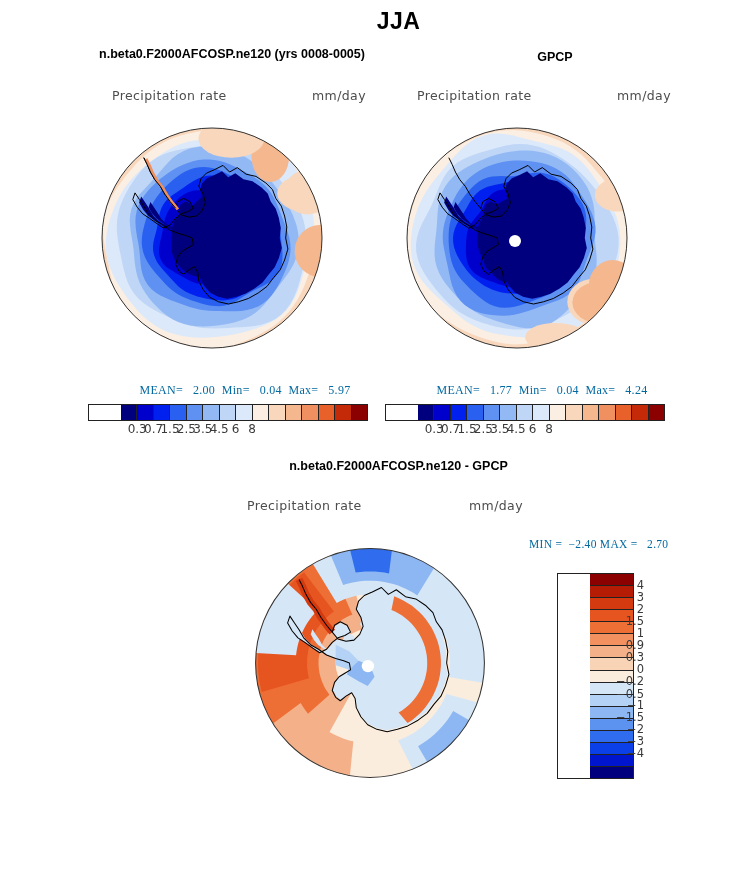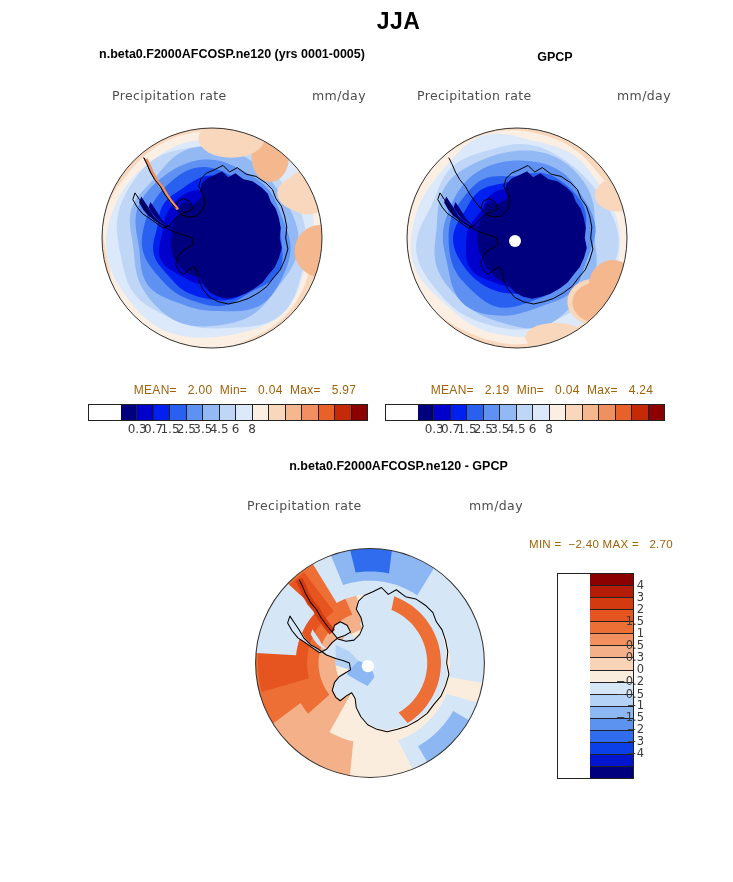--- a/index.html
+++ b/index.html
@@ -17,21 +17,21 @@
   
   .varlab{font-size:12.5px;color:#4d4d4d;font-family:"DejaVu Sans",sans-serif;letter-spacing:.4px;}
   #var-left{left:80px;top:88px;width:160px;text-align:left;}
   #unit-left{left:280px;top:88px;width:100px;text-align:left;}
   #var-right{left:385px;top:88px;width:160px;text-align:left;}
   #unit-right{left:585px;top:88px;width:100px;text-align:left;}
   #var-diff{left:215px;top:498px;width:170px;text-align:left;}
   #unit-diff{left:437px;top:498px;width:100px;text-align:left;}
 
   
-  .statrow{font-size:12px;color:#a16207;font-family:Liberation Sans, sans-serif;letter-spacing:.3px;white-space:pre;}
+  .statrow{font-size:12px;color:#0369a1;font-family:Liberation Serif, serif;letter-spacing:.3px;white-space:pre;}
   #stats-left{left:88px;top:383px;width:250px;}
   #stats-right{left:385px;top:383px;width:250px;}
   #stats-diff{left:497px;top:538px;width:220px;font-size:11.5px;text-align:left;}
 
   
   .hbar{height:15px;display:flex;border:1px solid #222;box-sizing:content-box;}
   .hbar > div{flex:1 1 0;border-right:1px solid #222;}
   .hbar > div:last-child{border-right:none;}
   #cbar-left{left:88px;top:404px;width:246px;}
   #cbar-right{left:385px;top:404px;width:246px;}
@@ -52,21 +52,21 @@
 
   
   .map{position:absolute;}
   .mapsvg{display:block;}
 </style>
 </head>
 <body>
 
 <div class="abs ctr" id="season-title">JJA</div>
 
-<div class="abs ctr panel-title" id="title-left">n.beta0.F2000AFCOSP.ne120 (yrs 0001-0005)</div>
+<div class="abs ctr panel-title" id="title-left">n.beta0.F2000AFCOSP.ne120 (yrs 0008-0005)</div>
 <div class="abs ctr panel-title" id="title-right">GPCP</div>
 <div class="abs ctr" id="title-diff">n.beta0.F2000AFCOSP.ne120 - GPCP</div>
 
 <div class="abs varlab" id="var-left">Precipitation rate</div>
 <div class="abs varlab" id="unit-left">mm/day</div>
 <div class="abs varlab" id="var-right">Precipitation rate</div>
 <div class="abs varlab" id="unit-right">mm/day</div>
 <div class="abs varlab" id="var-diff">Precipitation rate</div>
 <div class="abs varlab" id="unit-diff">mm/day</div>
 
@@ -159,21 +159,21 @@
       <path d="M103.0 136.0L114.0 142.6L122.8 147.0L129.4 138.2L125.0 127.2L114.0 122.8L105.2 127.2Z" fill="#8DB7F3" stroke-linejoin="round" clip-path="url(#clipD)"></path>
       <path d="M92.0 107.4L105.2 114.0L114.0 122.8L105.2 131.6L92.0 127.2Z" fill="#B4D2F5" stroke-linejoin="round" clip-path="url(#clipD)"></path>
       <path d="M127.2 56.8L136.0 52.4L142.6 59.0L150.3 54.6L159.1 61.2L169.0 63.4L178.9 70.0L185.5 76.6L188.8 85.4L194.3 93.1L197.6 103.0L199.8 114.0L198.7 125.0L200.9 136.0L197.6 147.0L193.2 156.9L186.6 164.6L180.0 173.4L171.2 180.0L161.3 185.5L151.4 188.8L141.5 191.0L131.6 188.8L122.8 184.4L116.2 176.7L111.8 167.9L110.7 159.1L107.4 153.6L101.9 156.9L96.4 161.3L92.0 158.0L88.7 151.4L90.9 143.7L95.3 138.2L100.8 134.9L106.3 131.6L105.2 125.0L99.7 122.8L92.0 120.6L83.2 117.3L75.5 111.8L67.8 107.4L61.2 100.8L56.8 93.1L52.4 86.5L48.0 79.9L45.8 86.5L50.2 94.2L55.7 100.8L62.3 105.2L70.0 110.7L76.6 115.1L83.2 111.8L88.7 105.2L94.2 100.8L100.8 98.6L106.3 95.3L103.0 88.7L96.4 85.4L90.9 88.7L88.7 95.3L94.2 101.9L101.9 104.1L109.6 103.0L115.1 97.5L118.4 89.8L116.2 81.0L111.8 73.3L114.0 65.6L119.5 60.1L127.2 56.8Z" fill="none" stroke="#000" stroke-width="1" stroke-linejoin="round" clip-path="url(#clipD)"></path>
       <path d="M88.7 95.3L83.2 88.7L77.7 81.0L73.3 73.3L67.8 66.7L63.4 59.0L60.1 51.3L56.8 44.7" fill="none" stroke="#000" stroke-width="1" stroke-linejoin="round" clip-path="url(#clipD)"></path>
       <circle cx="125" cy="125" r="110" fill="none" stroke="#333" stroke-width="1"></circle>
       <circle cx="123" cy="128" r="6" fill="#fff"></circle>
     </svg>
 </div>
 
 <div class="abs statrow ctr" id="stats-left">MEAN=   2.00  Min=   0.04  Max=   5.97</div>
-<div class="abs statrow ctr" id="stats-right">MEAN=   2.19  Min=   0.04  Max=   4.24</div>
+<div class="abs statrow ctr" id="stats-right">MEAN=   1.77  Min=   0.04  Max=   4.24</div>
 <div class="abs statrow" id="stats-diff">MIN =  −2.40 MAX =   2.70</div>
 
 <div class="abs hbar" id="cbar-left">
     <div style="background: rgb(0, 0, 127);"></div>
     <div style="background: rgb(0, 0, 204);"></div>
     <div style="background: rgb(0, 32, 240);"></div>
     <div style="background: rgb(42, 96, 240);"></div>
     <div style="background: rgb(94, 145, 242);"></div>
     <div style="background: rgb(147, 185, 245);"></div>
     <div style="background: rgb(191, 214, 247);"></div>
@@ -243,21 +243,21 @@
     <div style="background: rgb(11, 63, 232);"></div>
     <div style="background: rgb(0, 22, 206);"></div>
     <div style="background: rgb(0, 0, 127);"></div>
   </div>
 <div class="abs" id="vticks">
     <span style="top: 12px;">4</span>
     <span style="top: 24px;">3</span>
     <span style="top: 36px;">2</span>
     <span style="top: 48px;">1.5</span>
     <span style="top: 60px;">1</span>
-    <span style="top: 72px;">0.5</span>
+    <span style="top: 72px;">0.9</span>
     <span style="top: 84px;">0.3</span>
     <span style="top: 96px;">0</span>
     <span style="top: 108px;">−0.2</span>
     <span style="top: 121px;">−0.5</span>
     <span style="top: 132px;">−1</span>
     <span style="top: 144px;">−1.5</span>
     <span style="top: 156px;">−2</span>
     <span style="top: 168px;">−3</span>
     <span style="top: 180px;">−4</span>
   </div>

